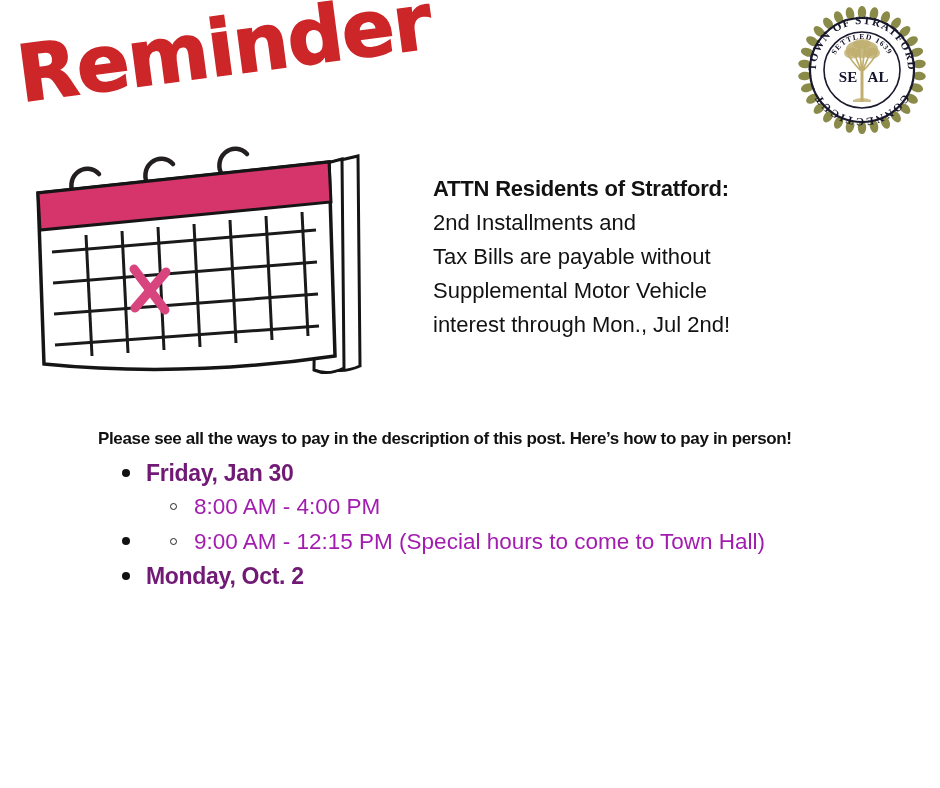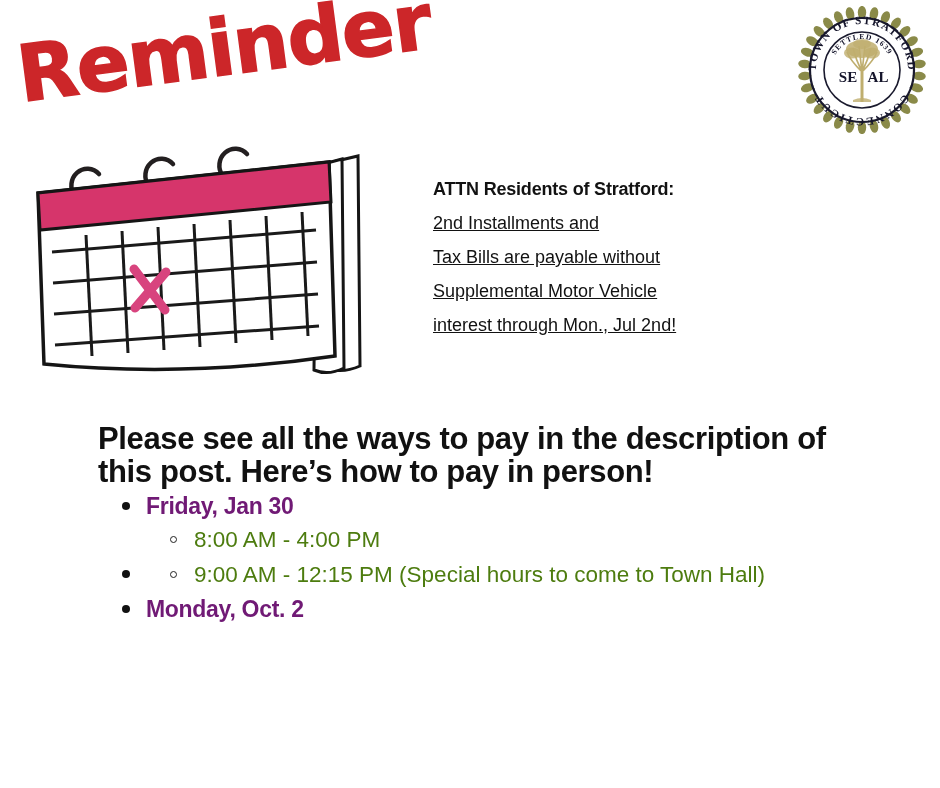--- a/index.html
+++ b/index.html
@@ -79,42 +79,42 @@
     height: 250px;
   }
   #calendar-illustration svg { display: block; width: 368px; height: 250px; }
 
   
   #attn-block {
     position: absolute;
     left: 433px;
     top: 172px;
     width: 430px;
-    font-size: 18px;
+    font-size: 22px;
     line-height: 34px;
     color: #121212;
     font-weight: 400;
   }
   #attn-block .attn-lead {
     font-weight: bold;
     display: block;
     letter-spacing: -0.2px;
   }
-  #attn-block .attn-line { display: block; text-decoration: underline; }
+  #attn-block .attn-line { display: block; }
 
   
   #payment-info {
     position: absolute;
     left: 98px;
     top: 422px;
     width: 812px;
   }
   #intro-paragraph {
     font-weight: bold;
-    font-size: 31px;
+    font-size: 17px;
     line-height: 33px;
     letter-spacing: -0.35px;
     color: #111111;
     margin: 0 0 2px 0;
     max-width: 740px;
   }
   ul.day-list {
     list-style: none;
     margin: 0;
     padding: 0 0 0 22px;
@@ -159,21 +159,21 @@
     height: 7px;
     border-radius: 50%;
     border: 1.4px solid #222222;
     background: transparent;
     box-sizing: border-box;
   }
   .hours-text {
     font-weight: 400;
     font-size: 22.5px;
     line-height: 34px;
-    color: #4d7c0f;
+    color: #a21caf;
     display: block;
     max-width: 700px;
   }
 </style>
 </head>
 <body>
 
 <div id="reminder-heading">
   <div class="stamp-text">Reminder</div>
 </div>

